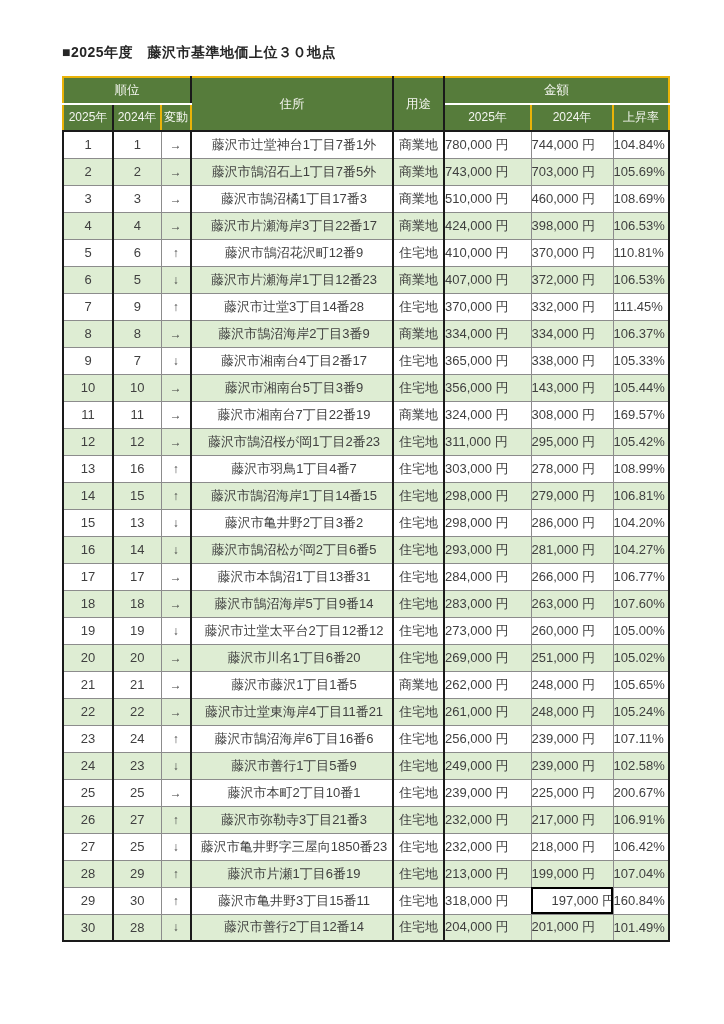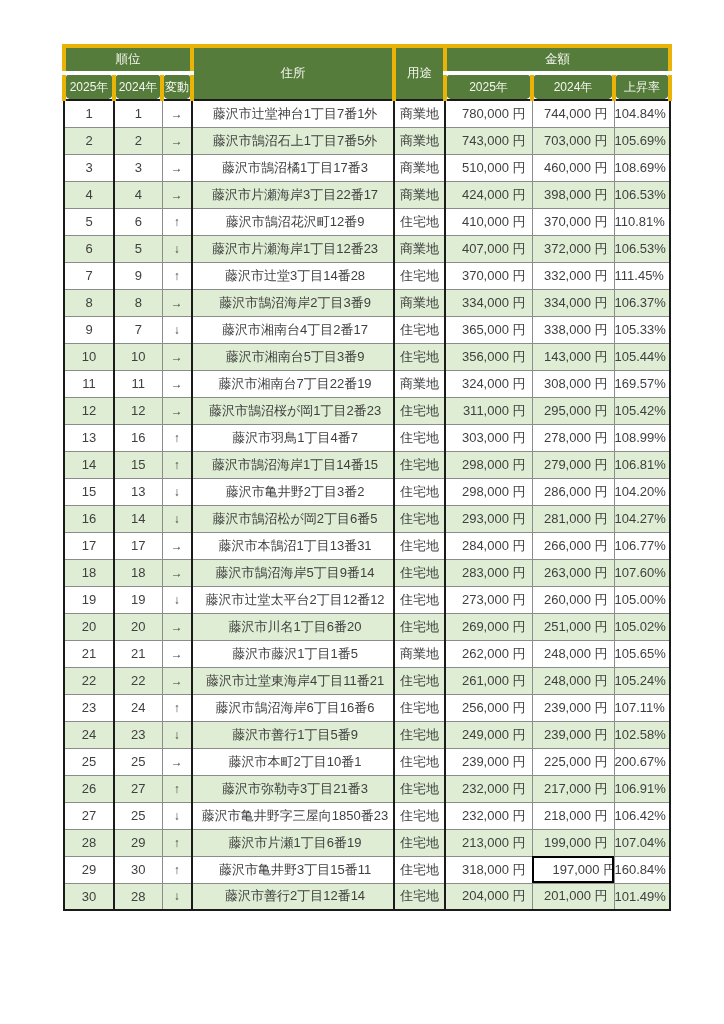--- a/index.html
+++ b/index.html
@@ -34,23 +34,23 @@
   }
   
   thead th{
     background:var(--header-bg);
     color:var(--header-text);
     font-weight:normal;
     font-size:12.5px;
     height:27px;
     text-align:center;
     vertical-align:middle;
-    border:4px solid #eab308;
-  }
-  thead tr.sub-row th{font-size:12px;border-radius:9px;}
+    border:2px solid #eab308;
+  }
+  thead tr.sub-row th{font-size:12px;}
   thead th{border-bottom-color:#FFFFFF;}
   thead tr.sub-row th{border-bottom:2px solid var(--frame-line);}
   thead th.span-rows{border-bottom:2px solid var(--frame-line);}
   
   .v-thick-r{border-right:2px solid var(--frame-line) !important;}
   
   tbody td{
     height:27px;
     font-size:13px;
     vertical-align:middle;
@@ -58,30 +58,31 @@
     border-bottom:1px solid var(--grid-line);
     border-left:1px solid var(--grid-line);
     border-right:1px solid var(--grid-line);
     background:#ffffff;
     white-space:nowrap;
     overflow:hidden;
   }
   tbody tr:nth-child(even) td{background:var(--row-alt-bg);}
   td.c{text-align:center;}
   td.addr{text-align:center;padding-left:4px;}
-  td.price{text-align:right;padding-right:6px;}
+  td.price{text-align:left;padding-right:6px;}
   td.rate{text-align:left;padding-right:5px;}
   td.change{font-size:12px;}
   td.active-cell{outline:2px solid #000000;outline-offset:-2px;padding-left:20px;}
 </style>
 </head>
 <body>
 
 <div class="page">
 
+  <div class="doc-title">■2025年度　藤沢市基準地価上位３０地点</div>
 
   <table class="price-table">
     <colgroup>
       <col style="width:50px">
         <col style="width:48px">
         <col style="width:30px">
       <col style="width:202px">
         <col style="width:51px">
       <col style="width:87px">
         <col style="width:82px">

